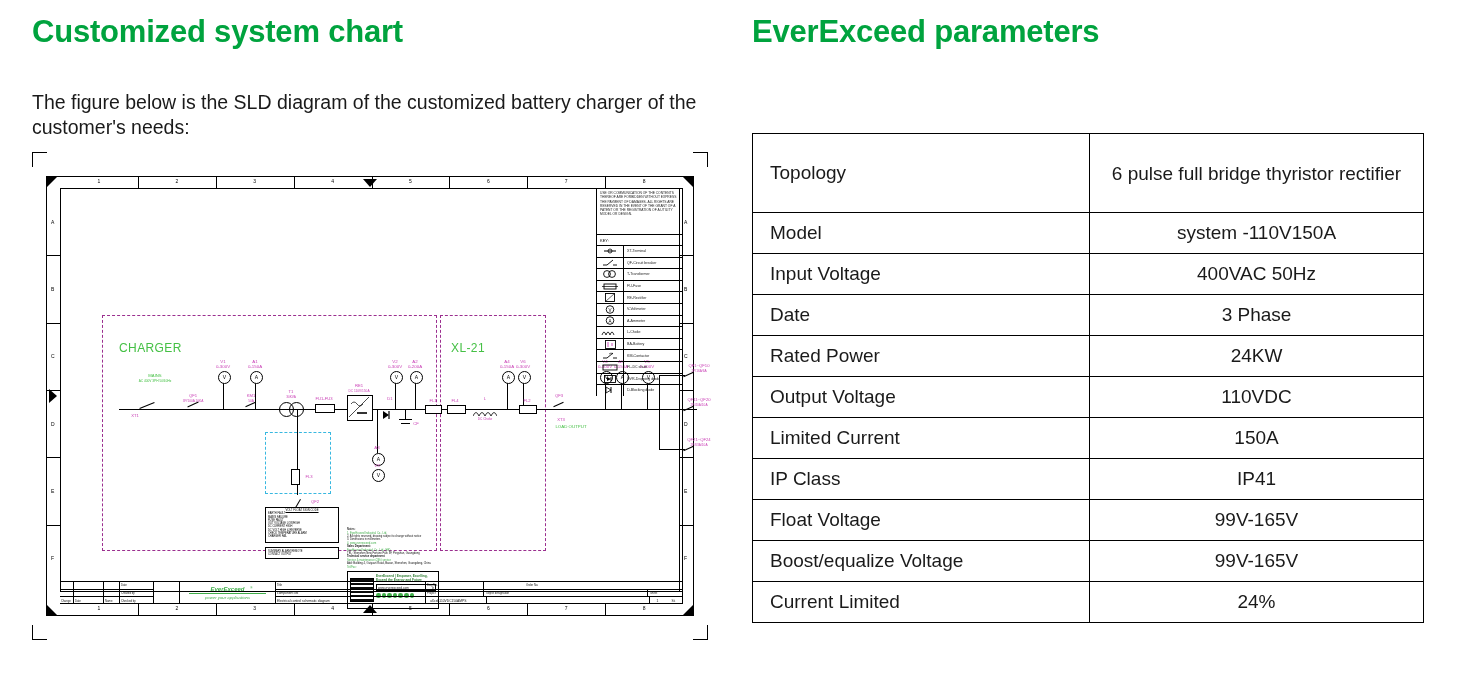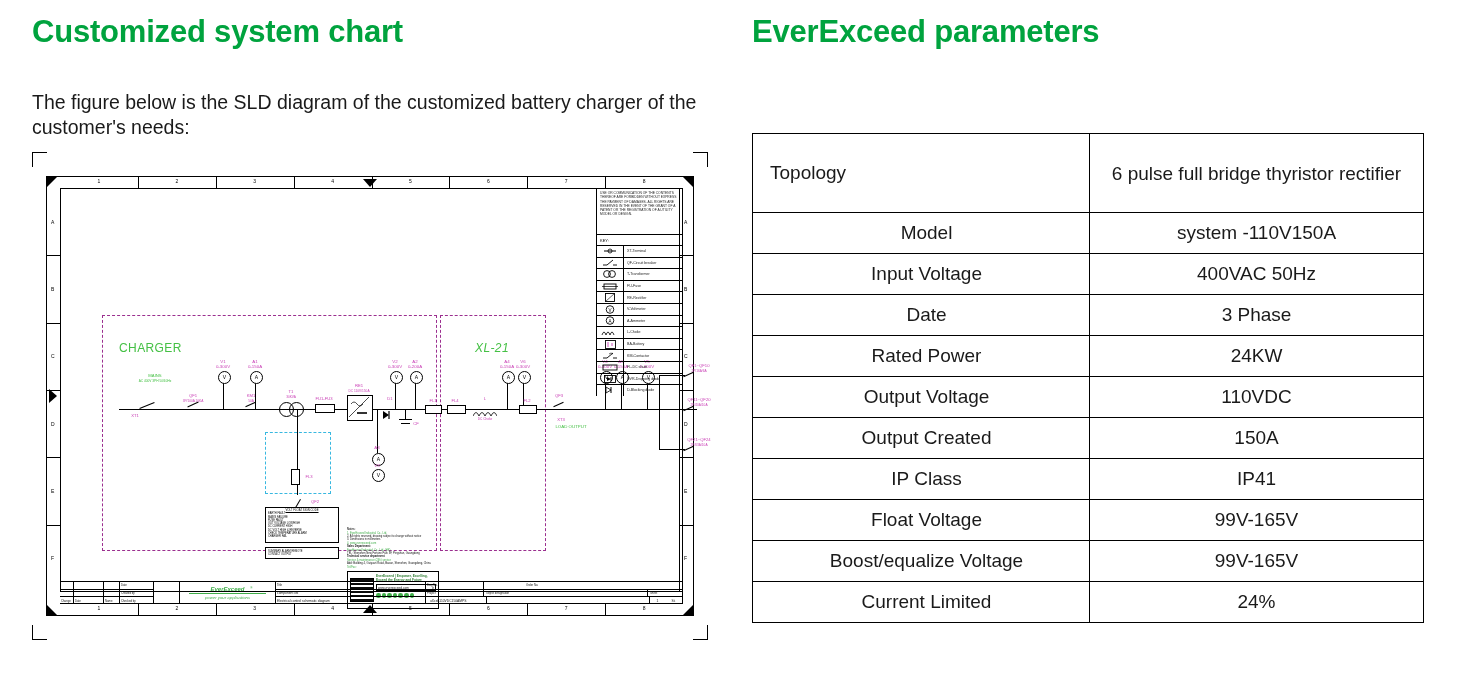--- a/index.html
+++ b/index.html
@@ -19,21 +19,21 @@
         color:#00a33e;letter-spacing:-0.2px;white-space:nowrap;}
 
   
   #spec-table{position:absolute;left:12px;top:133px;width:672px;border-collapse:collapse;
         table-layout:fixed;}
   #spec-table td{border:1.6px solid #000;font-size:19px;color:#1a1a1a;padding:7px 6px;}
   #spec-table td.param-name{width:313px;padding-left:17px;text-align:left;}
   #spec-table td.param-value{text-align:center;}
   #spec-table tr.row-topology td{height:64px;vertical-align:middle;}
   #spec-table tr.row-topology td.param-value{line-height:23px;padding-left:10px;padding-right:10px;}
-  #spec-table tr.std-row td{height:26px;text-align:center;}
+  #spec-table tr.std-row td{height:26px;}
 
   
   #schematic{position:absolute;left:32px;top:152px;width:676px;height:488px;background:#fff;}
   .crop-mark{position:absolute;border-color:#000;border-style:solid;width:14px;height:14px;}
   #crop-tl{left:0;top:0;border-width:1.5px 0 0 1.5px;}
   #crop-tr{right:0;top:0;border-width:1.5px 1.5px 0 0;}
   #crop-bl{left:0;bottom:0;border-width:0 0 1.5px 1.5px;}
   #crop-br{right:0;bottom:0;border-width:0 1.5px 1.5px 0;}
 
   #sheet-frame{position:absolute;left:14px;top:24px;right:14px;bottom:24px;
@@ -63,21 +63,21 @@
   #corner-tr{right:0;border-top:10px solid #000;border-left:10px solid transparent;}
   #corner-bl{position:absolute;left:0;bottom:0;border-bottom:10px solid #000;border-right:10px solid transparent;width:0;height:0;}
   #corner-br{position:absolute;right:0;bottom:0;border-bottom:10px solid #000;border-left:10px solid transparent;width:0;height:0;}
 
   
   .zone{position:absolute;border:1.2px dashed #9b2f8f;}
   #zone-charger{left:55px;top:138px;width:333px;height:234px;}
   #zone-xl21{left:393px;top:138px;width:104px;height:234px;}
   .zone-label{position:absolute;font-size:12px;color:#45c045;font-weight:normal;letter-spacing:0.4px;}
   #label-charger{left:72px;top:164px;}
-  #label-xl21{left:428px;top:164px;font-style:italic;}
+  #label-xl21{left:404px;top:164px;}
   #zone-ctrl{position:absolute;left:218px;top:255px;width:64px;height:60px;border:1px dashed #38b8e0;}
 
   
   .wire{position:absolute;background:#000;}
   .wire.h{height:1px;}
   .wire.v{width:1px;}
 
   .meter{position:absolute;width:11px;height:11px;border:1px solid #000;border-radius:50%;
       background:#fff;font-size:5px;line-height:11px;text-align:center;}
   .meter-lbl{position:absolute;font-size:4.4px;color:#c93fb5;text-align:center;
@@ -646,21 +646,21 @@
       </tr>
       <tr class="std-row">
         <td class="param-name">Rated Power</td>
         <td class="param-value">24KW</td>
       </tr>
       <tr class="std-row">
         <td class="param-name">Output Voltage</td>
         <td class="param-value">110VDC</td>
       </tr>
       <tr class="std-row">
-        <td class="param-name">Output Created</td>
+        <td class="param-name">Limited Current</td>
         <td class="param-value">150A</td>
       </tr>
       <tr class="std-row">
         <td class="param-name">IP Class</td>
         <td class="param-value">IP41</td>
       </tr>
       <tr class="std-row">
         <td class="param-name">Float Voltage</td>
         <td class="param-value">99V-165V</td>
       </tr>

